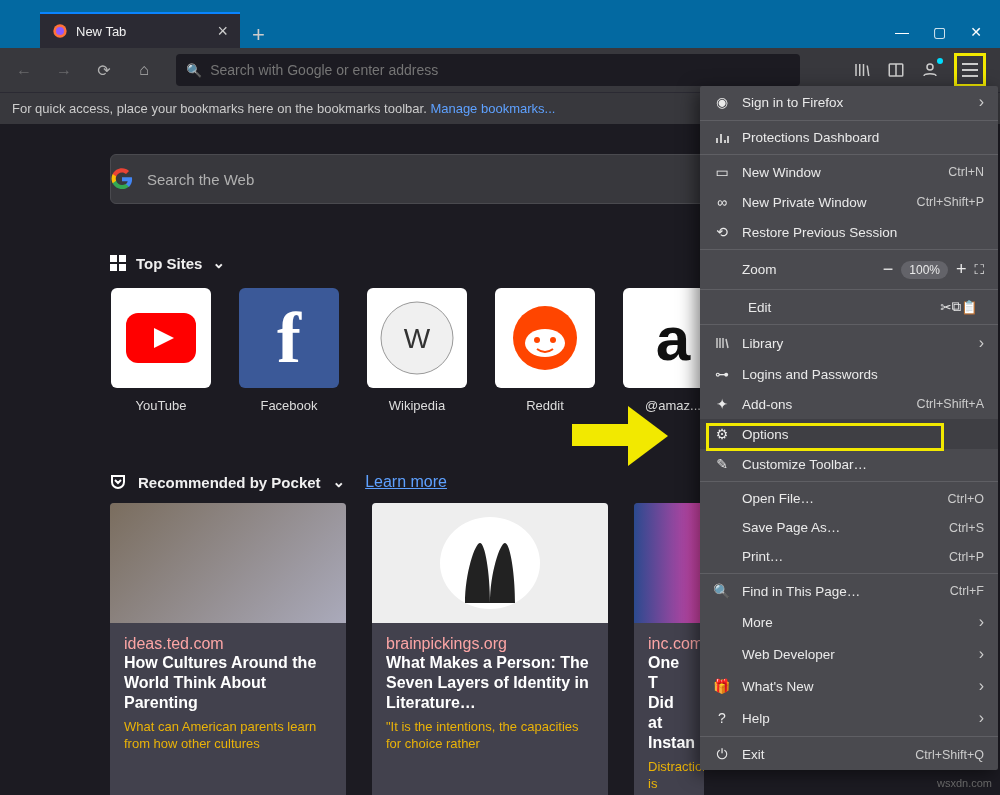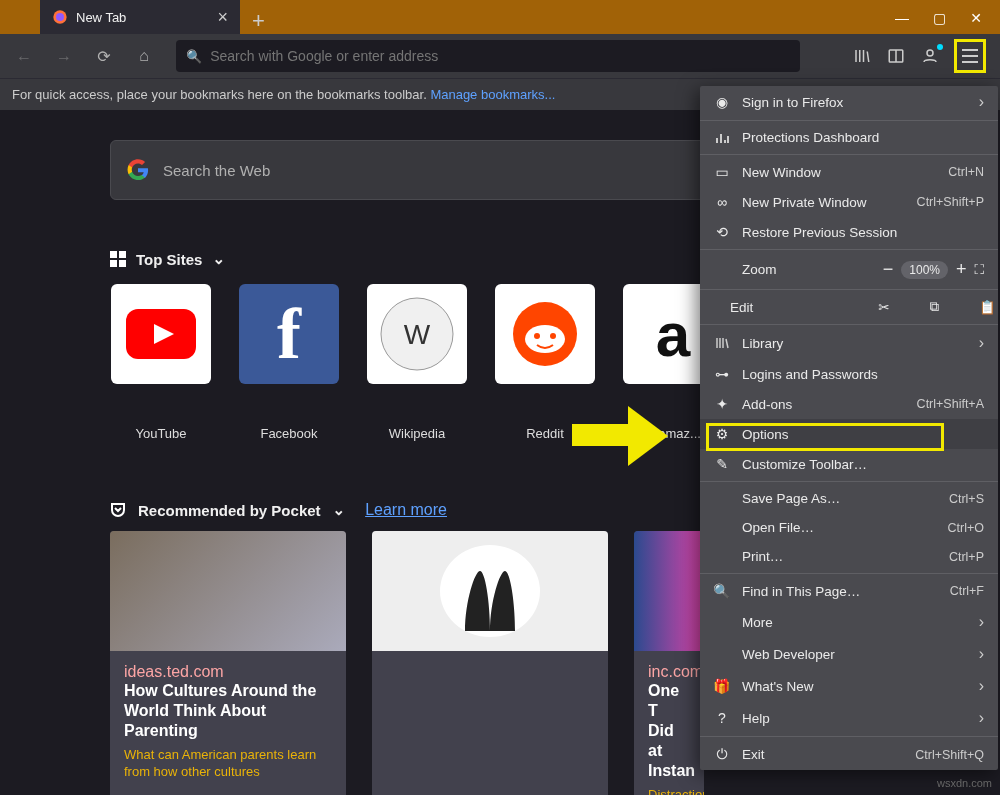--- a/index.html
+++ b/index.html
@@ -1,59 +1,59 @@
 <!DOCTYPE html>
 <html><head>
 <meta charset="utf-8">
 <style>
 * { margin: 0; padding: 0; box-sizing: border-box; font-family: "Segoe UI", Arial, sans-serif; }
 body { background: #1c1b22; color: #f0f0f0; width: 1000px; height: 795px; overflow: hidden; position: relative; font-size: 13px; }
-.title-bar { height: 34px; background: #a16207; display: flex; align-items: flex-end; }
+.title-bar { height: 48px; background: #0369a1; display: flex; align-items: flex-end; }
 .tab { display: flex; align-items: center; background: #2b2a33; height: 36px; padding: 0 12px; margin-left: 40px; border-top: 2px solid #0a84ff; min-width: 200px; gap: 8px; }
 .tab-icon { width: 16px; height: 16px; }
 .tab-close { margin-left: auto; font-size: 18px; color: #ccc; cursor: pointer; }
 .new-tab { color: #ccc; font-size: 22px; padding: 0 12px; }
 .win-controls { margin-left: auto; display: flex; gap: 24px; padding: 0 18px 8px 0; color: #fff; font-size: 14px; }
 .nav-bar { height: 44px; background: #38383d; display: flex; align-items: center; padding: 0 10px; gap: 12px; }
 .nav-btn { width: 28px; height: 28px; display: flex; align-items: center; justify-content: center; color: #b0b0b0; font-size: 16px; cursor: pointer; border-radius: 4px; }
 .nav-btn.disabled { opacity: .4; }
 .url-bar { flex: 1; background: #1c1b22; border-radius: 4px; height: 32px; display: flex; align-items: center; padding: 0 10px; color: #b0b0b0; gap: 8px; margin: 0 40px 0 6px; }
 .url-bar input { background: transparent; border: none; color: #b0b0b0; flex: 1; font-size: 14px; outline: none; }
 .toolbar-icons { display: flex; gap: 14px; align-items: center; margin-right: 4px;}
 .tb-icon { width: 20px; height: 20px; display:flex; align-items:center; justify-content:center; color:#ccc; font-size:18px; position:relative;}
 .hamburger-box { border: 3px solid #f2e900; padding: 6px 4px; }
 .bookmarks-bar { background: #38383d; padding: 8px 12px; border-top: 1px solid #2b2a33; font-size: 13px; color: #ccc; }
 .bookmarks-bar a { color: #5ea1ff; text-decoration: none; }
 .content { padding: 30px 110px; }
-.search-box { background: #38383d; border-radius: 6px; height: 60px; display: flex; align-items: center; padding: 0 16px; gap: 14px; color: #b0b0b0; font-size: 15px; margin-bottom: 50px; border:1px solid #4a4a4f;}
+.search-box { background: #38383d; border-radius: 6px; height: 50px; display: flex; align-items: center; padding: 0 0; gap: 14px; color: #b0b0b0; font-size: 15px; margin-bottom: 50px; border:1px solid #4a4a4f;}
 .google-g { width:22px; height:22px; }
 .section-head { display: flex; align-items: center; gap: 10px; margin-bottom: 16px; font-weight: 600; font-size: 15px;}
 .topsites { display: flex; gap: 26px; margin-bottom: 60px; }
 .tile { width: 102px; display:flex; flex-direction:column; align-items:center; gap:10px; }
 .tile-box { width:100px; height:100px; background: #fff; border-radius: 6px; display:flex; align-items:center; justify-content:center; font-size:56px; color:#000;}
-.tile-label { font-size: 13px; color: #ddd; margin-top: 32px; }
+.tile-label { font-size: 13px; color: #ddd; }
 .pocket-head { display:flex; align-items:center; gap:12px; margin-bottom:12px; font-size:15px; font-weight:600;}
 .learn-more { color:#5ea1ff; font-weight:400; font-size:16px; margin-left:8px;}
 .cards { display:flex; gap:26px; }
 .card { width:236px; background:#42414d; border-radius:4px; overflow:hidden;}
 .card-img { height:120px; background:#888; display:block; }
 .card-body { padding:12px 14px; }
 .card-src { font-size:16px; color:#fca5a5; margin-bottom:0;}
 .card-title { font-size:16px; font-weight:700; color:#fff; margin-bottom:6px; line-height:1.25;}
 .card-desc { font-size:13px; color:#eab308; line-height:1.3;}
 .menu { position:absolute; top:86px; right:2px; width:298px; background:#4a4a4f; box-shadow:-4px 4px 18px rgba(0,0,0,.5); border-radius:2px; color:#eaeaea; font-size:13.5px;}
 .mi { display:flex; align-items:center; padding:7px 14px; gap:12px; cursor:pointer; }
 .mi .ico { width:16px; display:flex; justify-content:center; font-size:14px;}
 .mi .kb { margin-left:auto; font-size:12.5px; color:#ccc; }
 .mi .chev { margin-left:auto; color:#ccc; font-size:16px;}
 .msep { height:1px; background:#5f5f64; margin:2px 0;}
 .zoom-row { display:flex; align-items:center; padding:7px 14px; gap:8px;}
 .zoom-pill { background:#636369; border-radius:10px; padding:2px 8px; font-size:12px;}
 .zoom-row .sp { flex:1; }
-.edit-row { display:flex; align-items:center; padding:7px 2px; gap:40px;}
+.edit-row { display:flex; align-items:center; padding:7px 20px; }
 .mi.hl { background:#3f3f44; }
 .opt-box { border:3px solid #f2e900; position:absolute; top:423px; right:56px; width:238px; height:28px; pointer-events:none;}
 .arrow { position:absolute; top:406px; left:572px; width:0; height:0; }
 .arrow-shape { width:100px; height:60px; position:relative;}
 .arrow-shape::before { content:""; position:absolute; left:0; top:18px; width:58px; height:22px; background:#f2e900;}
 .arrow-shape::after { content:""; position:absolute; left:56px; top:0; width:0; height:0; border-left:40px solid #f2e900; border-top:30px solid transparent; border-bottom:30px solid transparent;}
 .watermark { position:absolute; bottom:6px; right:8px; font-size:11px; color:#666;}
 svg { display:block; }
 </style>
 </head>
@@ -204,20 +204,25 @@
         <div class="card-desc">What can American parents learn from how other cultures</div>
       </div>
     </div>
     <div class="card">
       <div class="card-img" style="background:#eee;display:flex;align-items:center;justify-content:center;">
         <svg width="120" height="100" viewBox="0 0 120 100">
             <ellipse cx="60" cy="50" rx="50" ry="46" fill="#fff"></ellipse>
             <path d="M35 90c0-30 10-60 15-60s10 30 10 60M60 90c0-30 10-60 15-60s10 30 10 60" fill="#222"></path>
           </svg>
       </div>
+      <div class="card-body">
+        <div class="card-src">brainpickings.org</div>
+        <div class="card-title">What Makes a Person: The Seven Layers of Identity in Literature…</div>
+        <div class="card-desc">"It is the intentions, the capacities for choice rather</div>
+      </div>
     </div>
     <div class="card" style="width:70px;overflow:hidden">
       <div class="card-img" style="background:linear-gradient(90deg,#2b4a8f,#d4a);"></div>
       <div class="card-body">
         <div class="card-src">inc.com</div>
         <div class="card-title" style="white-space:pre-line">One T
 Did at
 Instan</div>
         <div class="card-desc">Distraction is always the enemy. Here's one simple</div>
       </div>
@@ -295,27 +300,27 @@
       <span class="ico">⚙</span>
       <span>Options</span>
     </div>
   <div class="mi">
       <span class="ico">✎</span>
       <span>Customize Toolbar…</span>
     </div>
   <div class="msep"></div>
   <div class="mi">
       <span class="ico"></span>
+      <span>Open File…</span>
+      <span class="kb">Ctrl+O</span>
+    </div>
+  <div class="mi">
+      <span class="ico"></span>
       <span>Save Page As…</span>
       <span class="kb">Ctrl+S</span>
-    </div>
-  <div class="mi">
-      <span class="ico"></span>
-      <span>Open File…</span>
-      <span class="kb">Ctrl+O</span>
     </div>
   <div class="mi">
       <span class="ico"></span>
       <span>Print…</span>
       <span class="kb">Ctrl+P</span>
     </div>
   <div class="msep"></div>
   <div class="mi">
       <span class="ico">🔍</span>
       <span>Find in This Page…</span>

